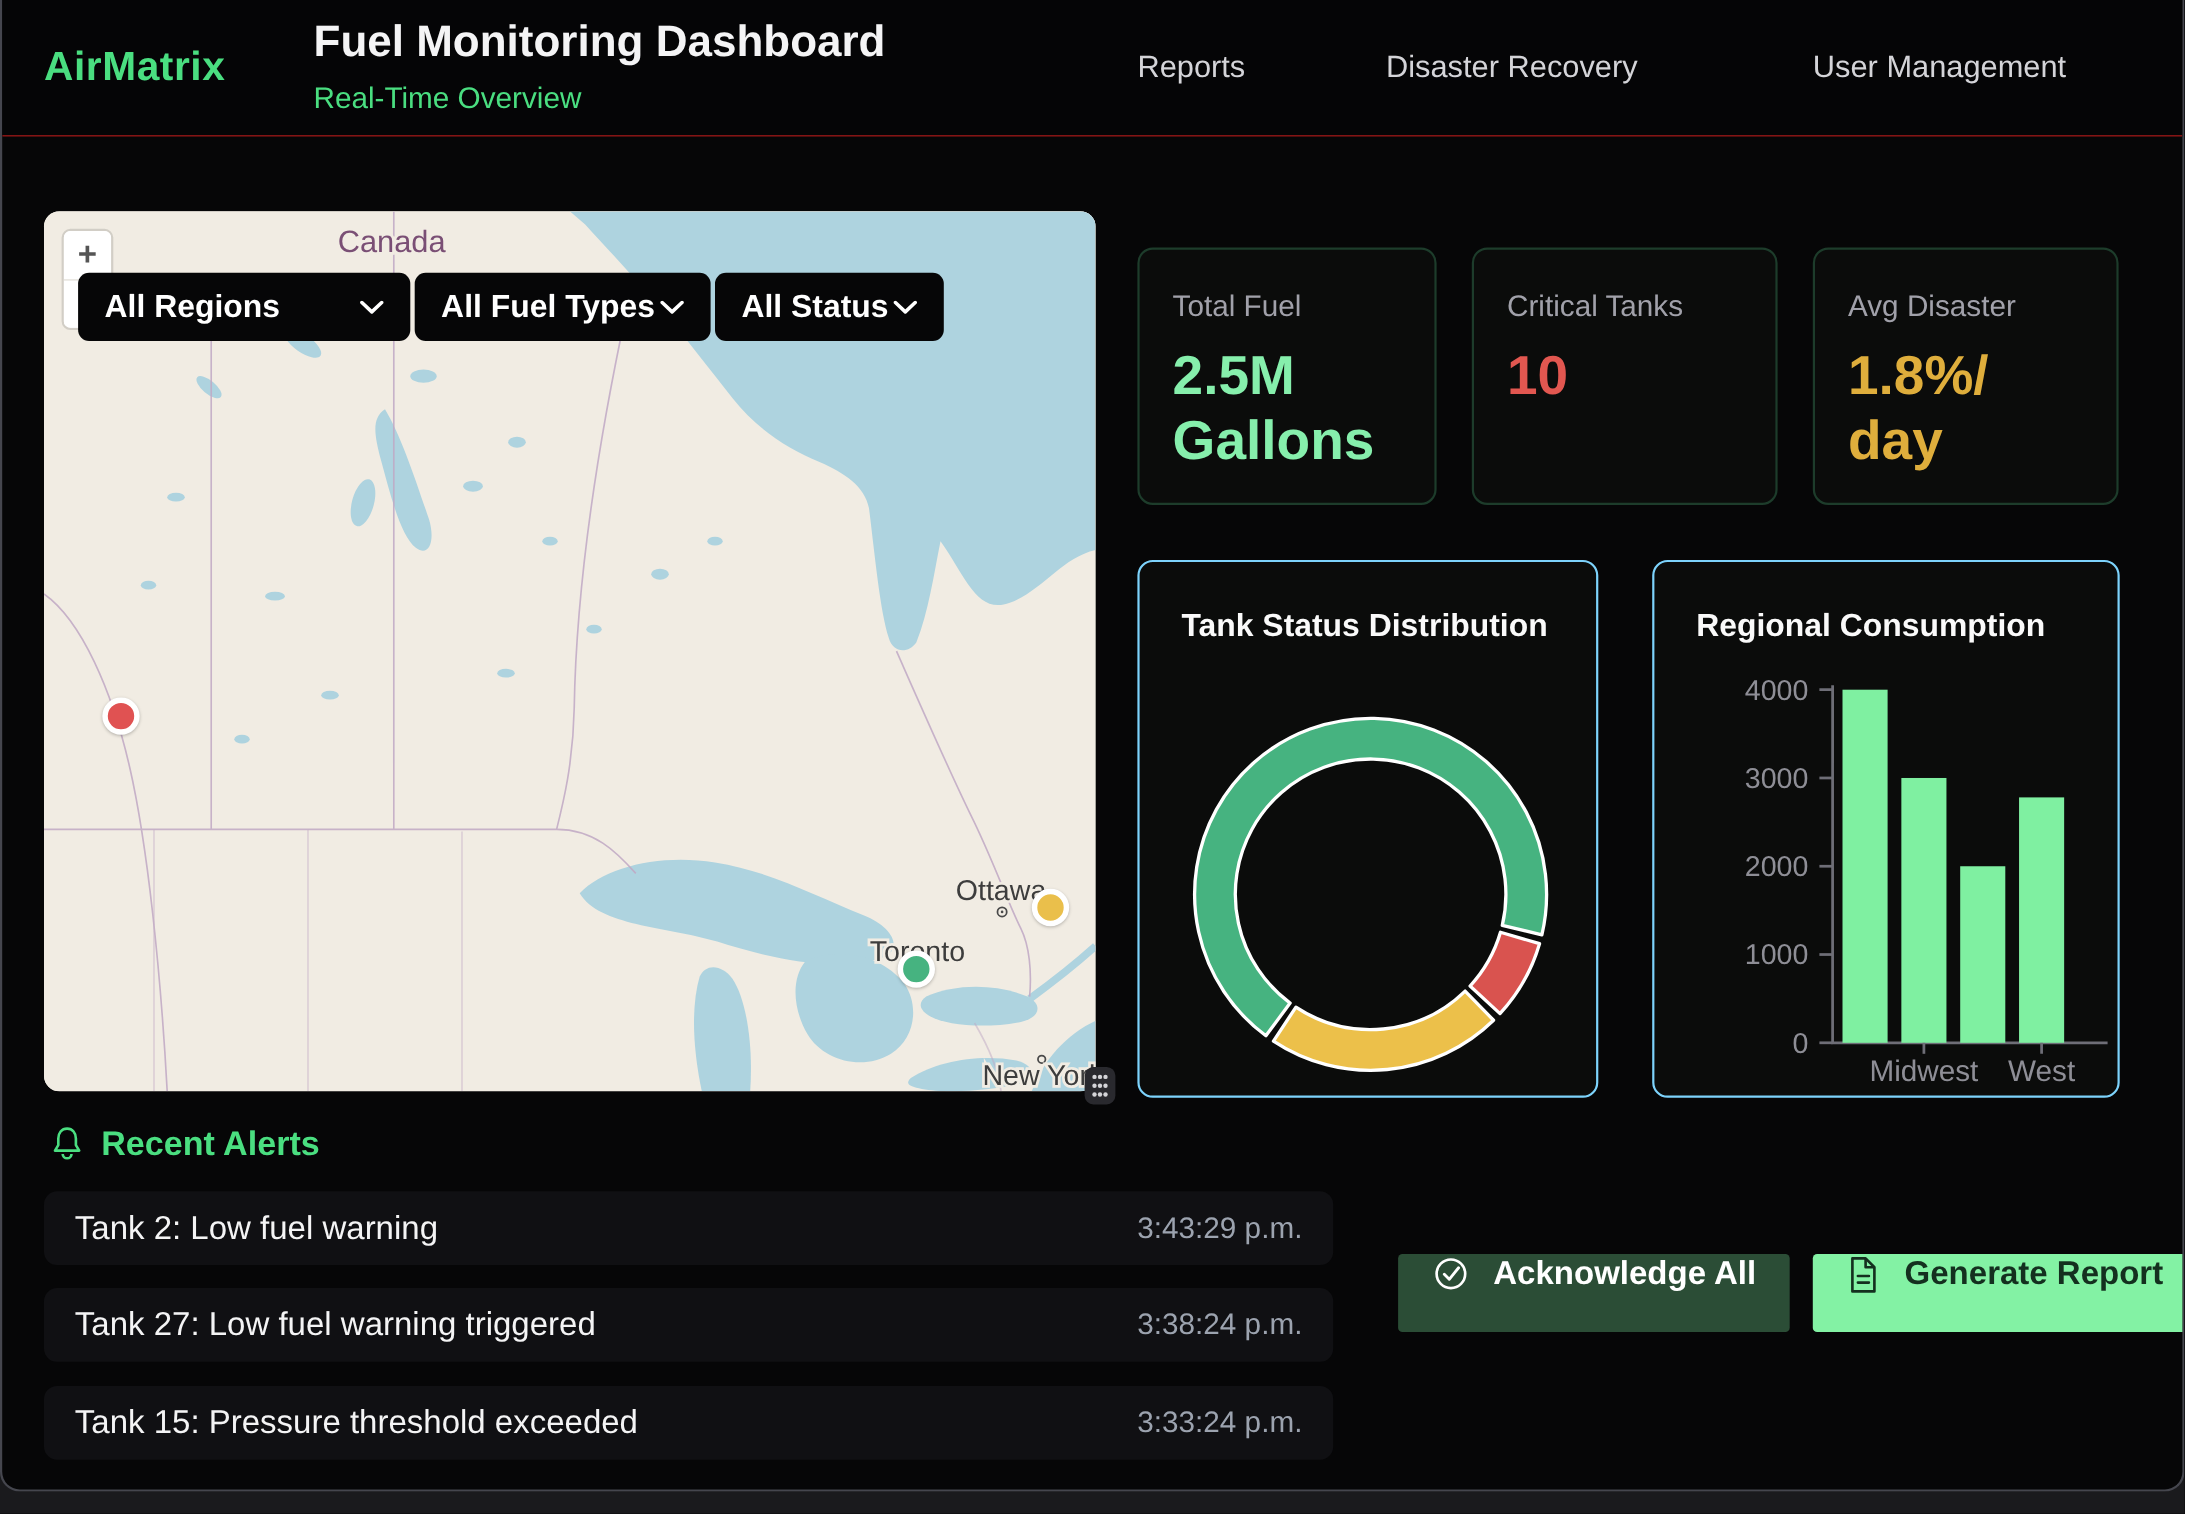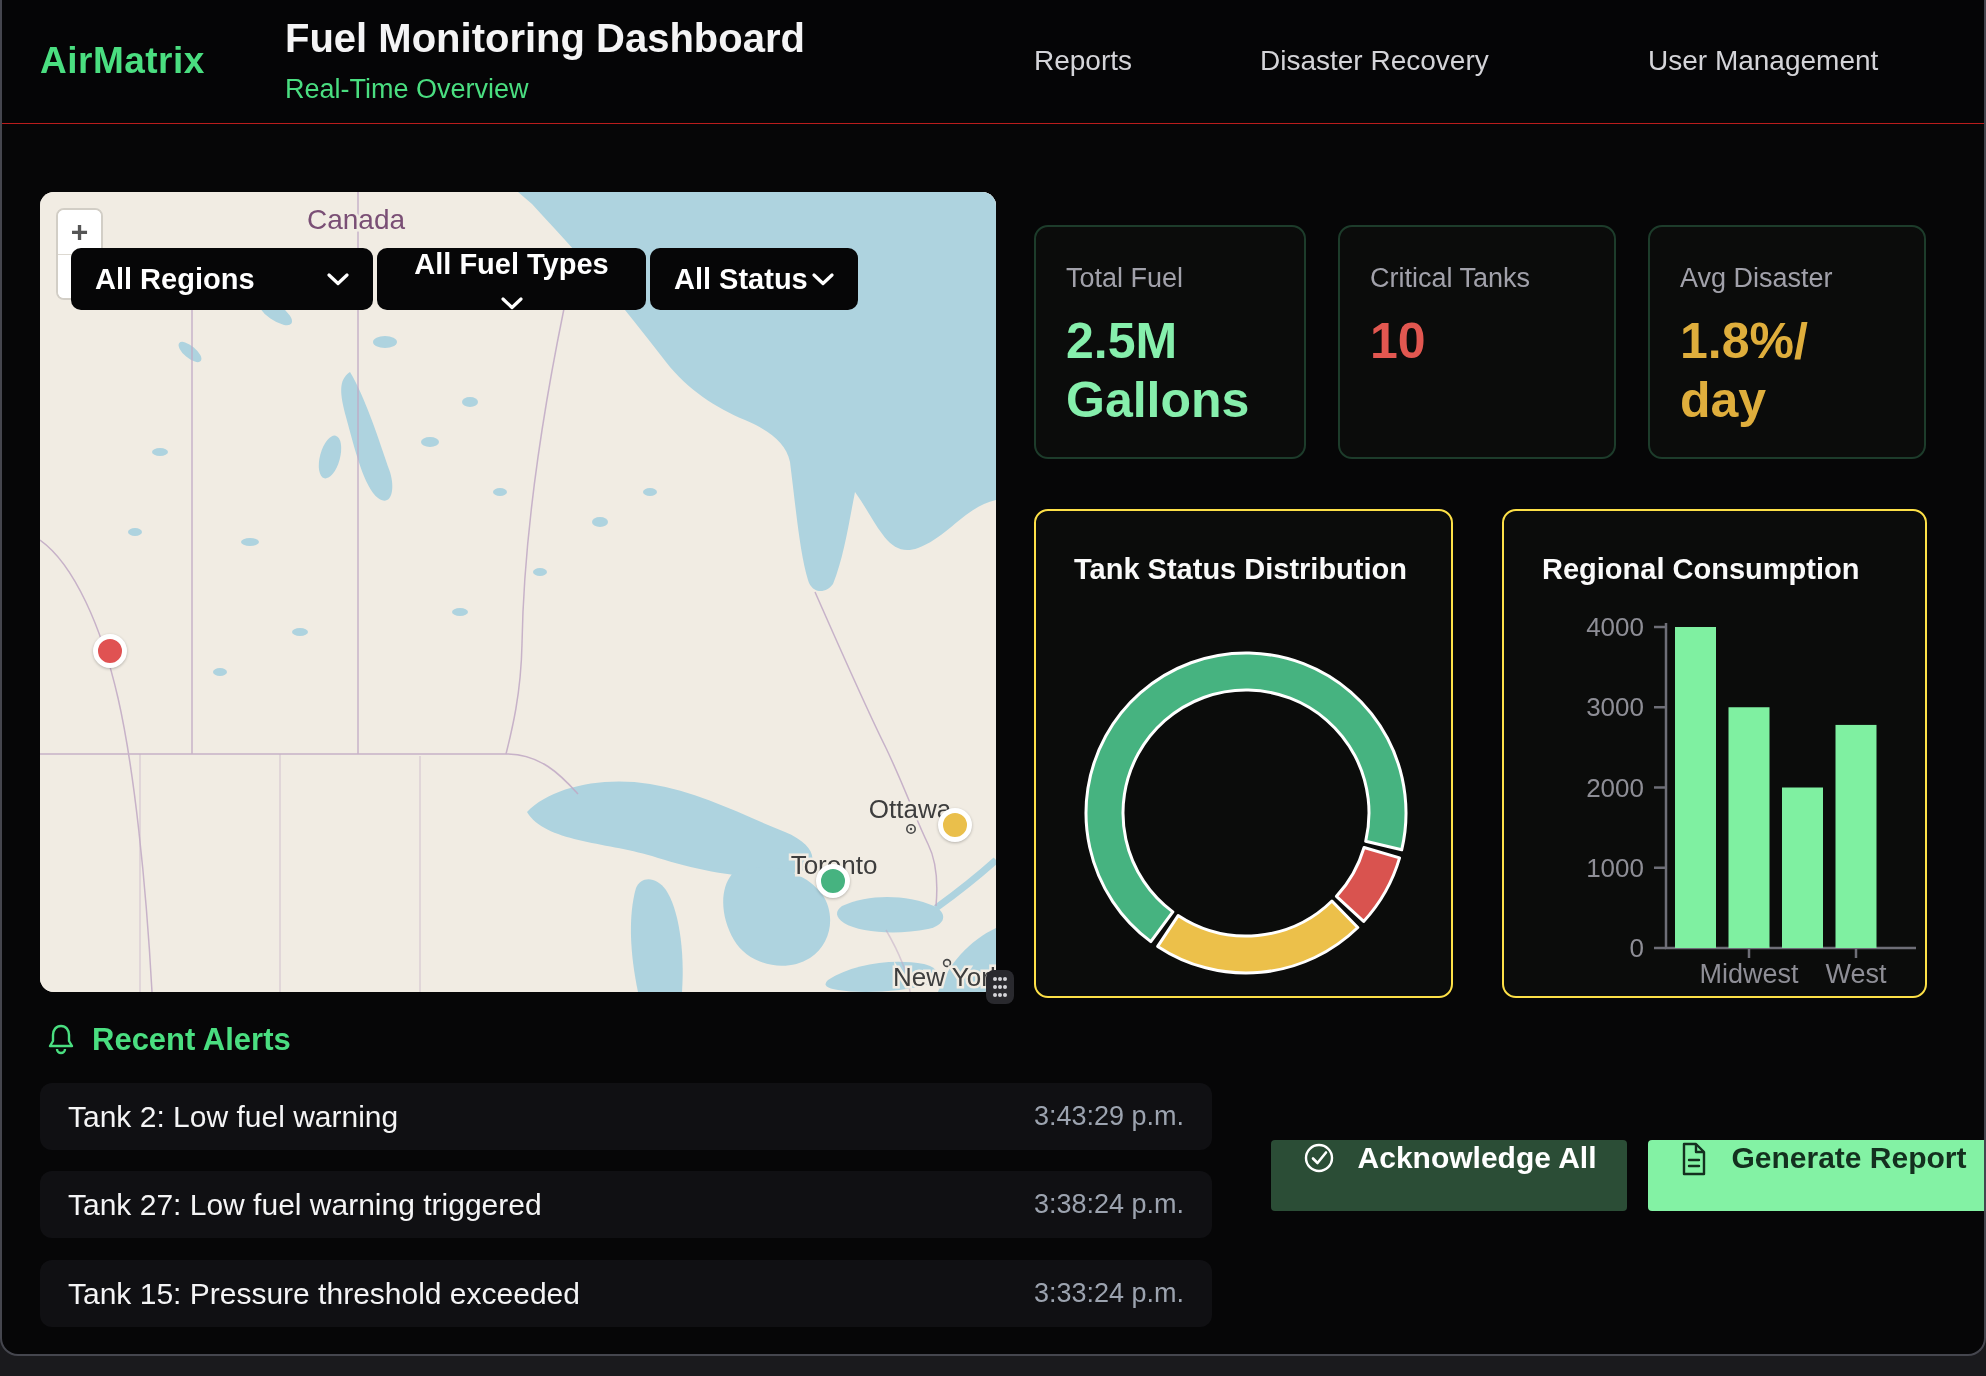--- a/index.html
+++ b/index.html
@@ -29,39 +29,39 @@
   .map svg.basemap { position: absolute; left: 0; top: 0; }
   .map-zoomctl { position: absolute; left: 16px; top: 16px; width: 47px; z-index: 3;
                  background: #fff; border: 2px solid #d2cec6; border-radius: 8px; overflow: hidden; }
   .map-zoombtn { width: 100%; height: 44px; display: flex; align-items: center; justify-content: center;
                  font-size: 30px; font-weight: bold; color: #555; cursor: pointer; background: #fff; }
   .map-zoombtn + .map-zoombtn { border-top: 1px solid #ddd9d1; }
   .map-filters { position: absolute; left: 31px; top: 56px; display: flex; gap: 4px; z-index: 6; }
   .filter { height: 62px; background: #060607; border-radius: 10px; color: #fff;
             display: flex; align-items: center; justify-content: space-between;
             padding: 0 24px; font-size: 29px; font-weight: bold; cursor: pointer; }
-  .f1 { width: 302px; } .f2 { width: 269px; flex-direction: column; } .f3 { width: 208px; }
+  .f1 { width: 302px; } .f2 { width: 269px; } .f3 { width: 208px; }
   .marker { position: absolute; width: 34px; height: 34px; border-radius: 50%;
             border: 5px solid #fff; transform: translate(-50%,-50%); z-index: 5; cursor: pointer;
             box-shadow: 0 1px 3px rgba(0,0,0,.25); }
   .drag-handle { position: absolute; left: 984px; top: 970px; width: 28px; height: 34px;
                  background: #29292e; border-radius: 8px; z-index: 8; display: flex;
                  align-items: center; justify-content: center; cursor: grab; }
 
   
   .stat-card { position: absolute; top: 225px; height: 234px; background: #0b0c0b;
                border: 2px solid #1d3c2b; border-radius: 14px; padding: 36px 30px; }
   .sc1 { left: 1032px; width: 272px; } .sc2 { left: 1336px; width: 278px; } .sc3 { left: 1646px; width: 278px; }
   .stat-label { font-size: 27px; color: #a1a1aa; margin-bottom: 18px; }
   .stat-value { font-size: 50px; font-weight: bold; line-height: 1.18; }
   .stat-value span { display: block; }
 
   
   .chart-card { position: absolute; top: 509px; height: 489px; background: #0b0c0b;
-                border: 2px solid #fde047; border-radius: 14px; padding-left: 20px; }
+                border: 2px solid #7dd3fc; border-radius: 14px; padding-left: 20px; }
   .cc1 { left: 1032px; width: 419px; } .cc2 { left: 1500px; width: 425px; }
   .chart-title { position: absolute; left: 38px; top: 42px; font-size: 29px; font-weight: bold; color: #fafafa; }
   .donut-svg { position: absolute; left: 40px; top: 132px; }
   .bar-svg { position: absolute; left: 0; top: 0; pointer-events: none; }
 
   
   .alerts-title-row { position: absolute; left: 44px; top: 1022px; display: flex; align-items: center; gap: 16px; }
   .alerts-title { font-size: 31px; font-weight: bold; }
   .alert-row { position: absolute; left: 38px; width: 1172px; height: 67px; background: #101013;
                border-radius: 12px; display: flex; align-items: center; justify-content: space-between;

